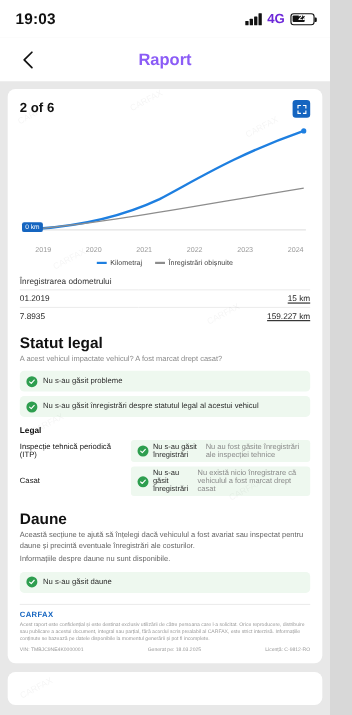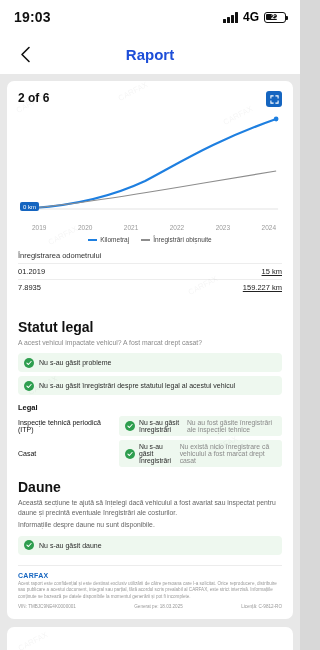--- a/index.html
+++ b/index.html
@@ -28,21 +28,21 @@
   }
   .status-time {
     font-size: 14px; font-weight: bold; color: #111;
     letter-spacing: .2px;
   }
   .status-right { display: flex; align-items: center; gap: 5px; }
   .sig { display: flex; align-items: flex-end; gap: 1.5px; height: 11px; }
   .sig i { width: 2.5px; background: #111; border-radius: .5px; display: block; }
   .sig i:nth-child(1){height:4px} .sig i:nth-child(2){height:6px}
   .sig i:nth-child(3){height:8px} .sig i:nth-child(4){height:11px}
-  .net { font-size: 12px; font-weight: bold; color: #000000; }
+  .net { font-size: 12px; font-weight: bold; color: #6d28d9; }
   .battery {
     width: 22px; height: 11px; border: 1.4px solid #111; border-radius: 3px;
     position: relative; display: flex; align-items: center; padding: 1.2px;
   }
   .battery:after {
     content:""; position:absolute; right:-3.2px; top:3px;
     width:2px; height:4px; background:#111; border-radius:0 1px 1px 0;
   }
   .battery .fill { height:100%; background:#111; border-radius:1px; width:60%; }
   .battery .num { position:absolute; left:0; right:0; text-align:center;
@@ -52,21 +52,21 @@
   .navbar {
     height: 40px; background:#ffffff; display:flex; align-items:center;
     padding: 0 14px; flex: 0 0 auto; position: relative;
   }
   .back-btn {
     width: 22px; height: 22px; display:flex; align-items:center; justify-content:center;
   }
   .back-btn svg { display:block; }
   .nav-title {
     position:absolute; left:0; right:0; text-align:center;
-    font-size:15px; font-weight:bold; color:#1d4ed8;
+    font-size:15px; font-weight:bold; color:#8b5cf6;
   }
 
   
   .content {
     flex: 1 1 auto; overflow: hidden; background:#e8e8e8;
     position: relative;
   }
   .card {
     background:#ffffff; margin: 8px 7px; border-radius: 7px; padding: 10px 11px;
     position: relative; overflow: hidden;
@@ -234,21 +234,21 @@
           <td>01.2019</td>
           <td class="r">15 km</td>
         </tr>
         <tr>
           <td>7.8935</td>
           <td class="r">159.227 km</td>
         </tr>
       </tbody>
         </table>
 
-      <div style="margin-top:24px">
+      <div style="margin-top:8px">
         <div class="sec-title">Statut legal</div>
         <div class="sec-sub">A acest vehicul impactate vehicul? A fost marcat drept casat?</div>
 
         <div class="ok-row">
           <span class="ok-dot">
               <svg width="6" height="6" viewBox="0 0 8 8">
                 <polyline points="1.2,4.2 3.2,6 6.8,2" fill="none" stroke="#fff" stroke-width="1.4" stroke-linecap="round" stroke-linejoin="round"></polyline>
               </svg>
             </span>
           <span class="ok-txt">Nu s-au găsit probleme</span>

